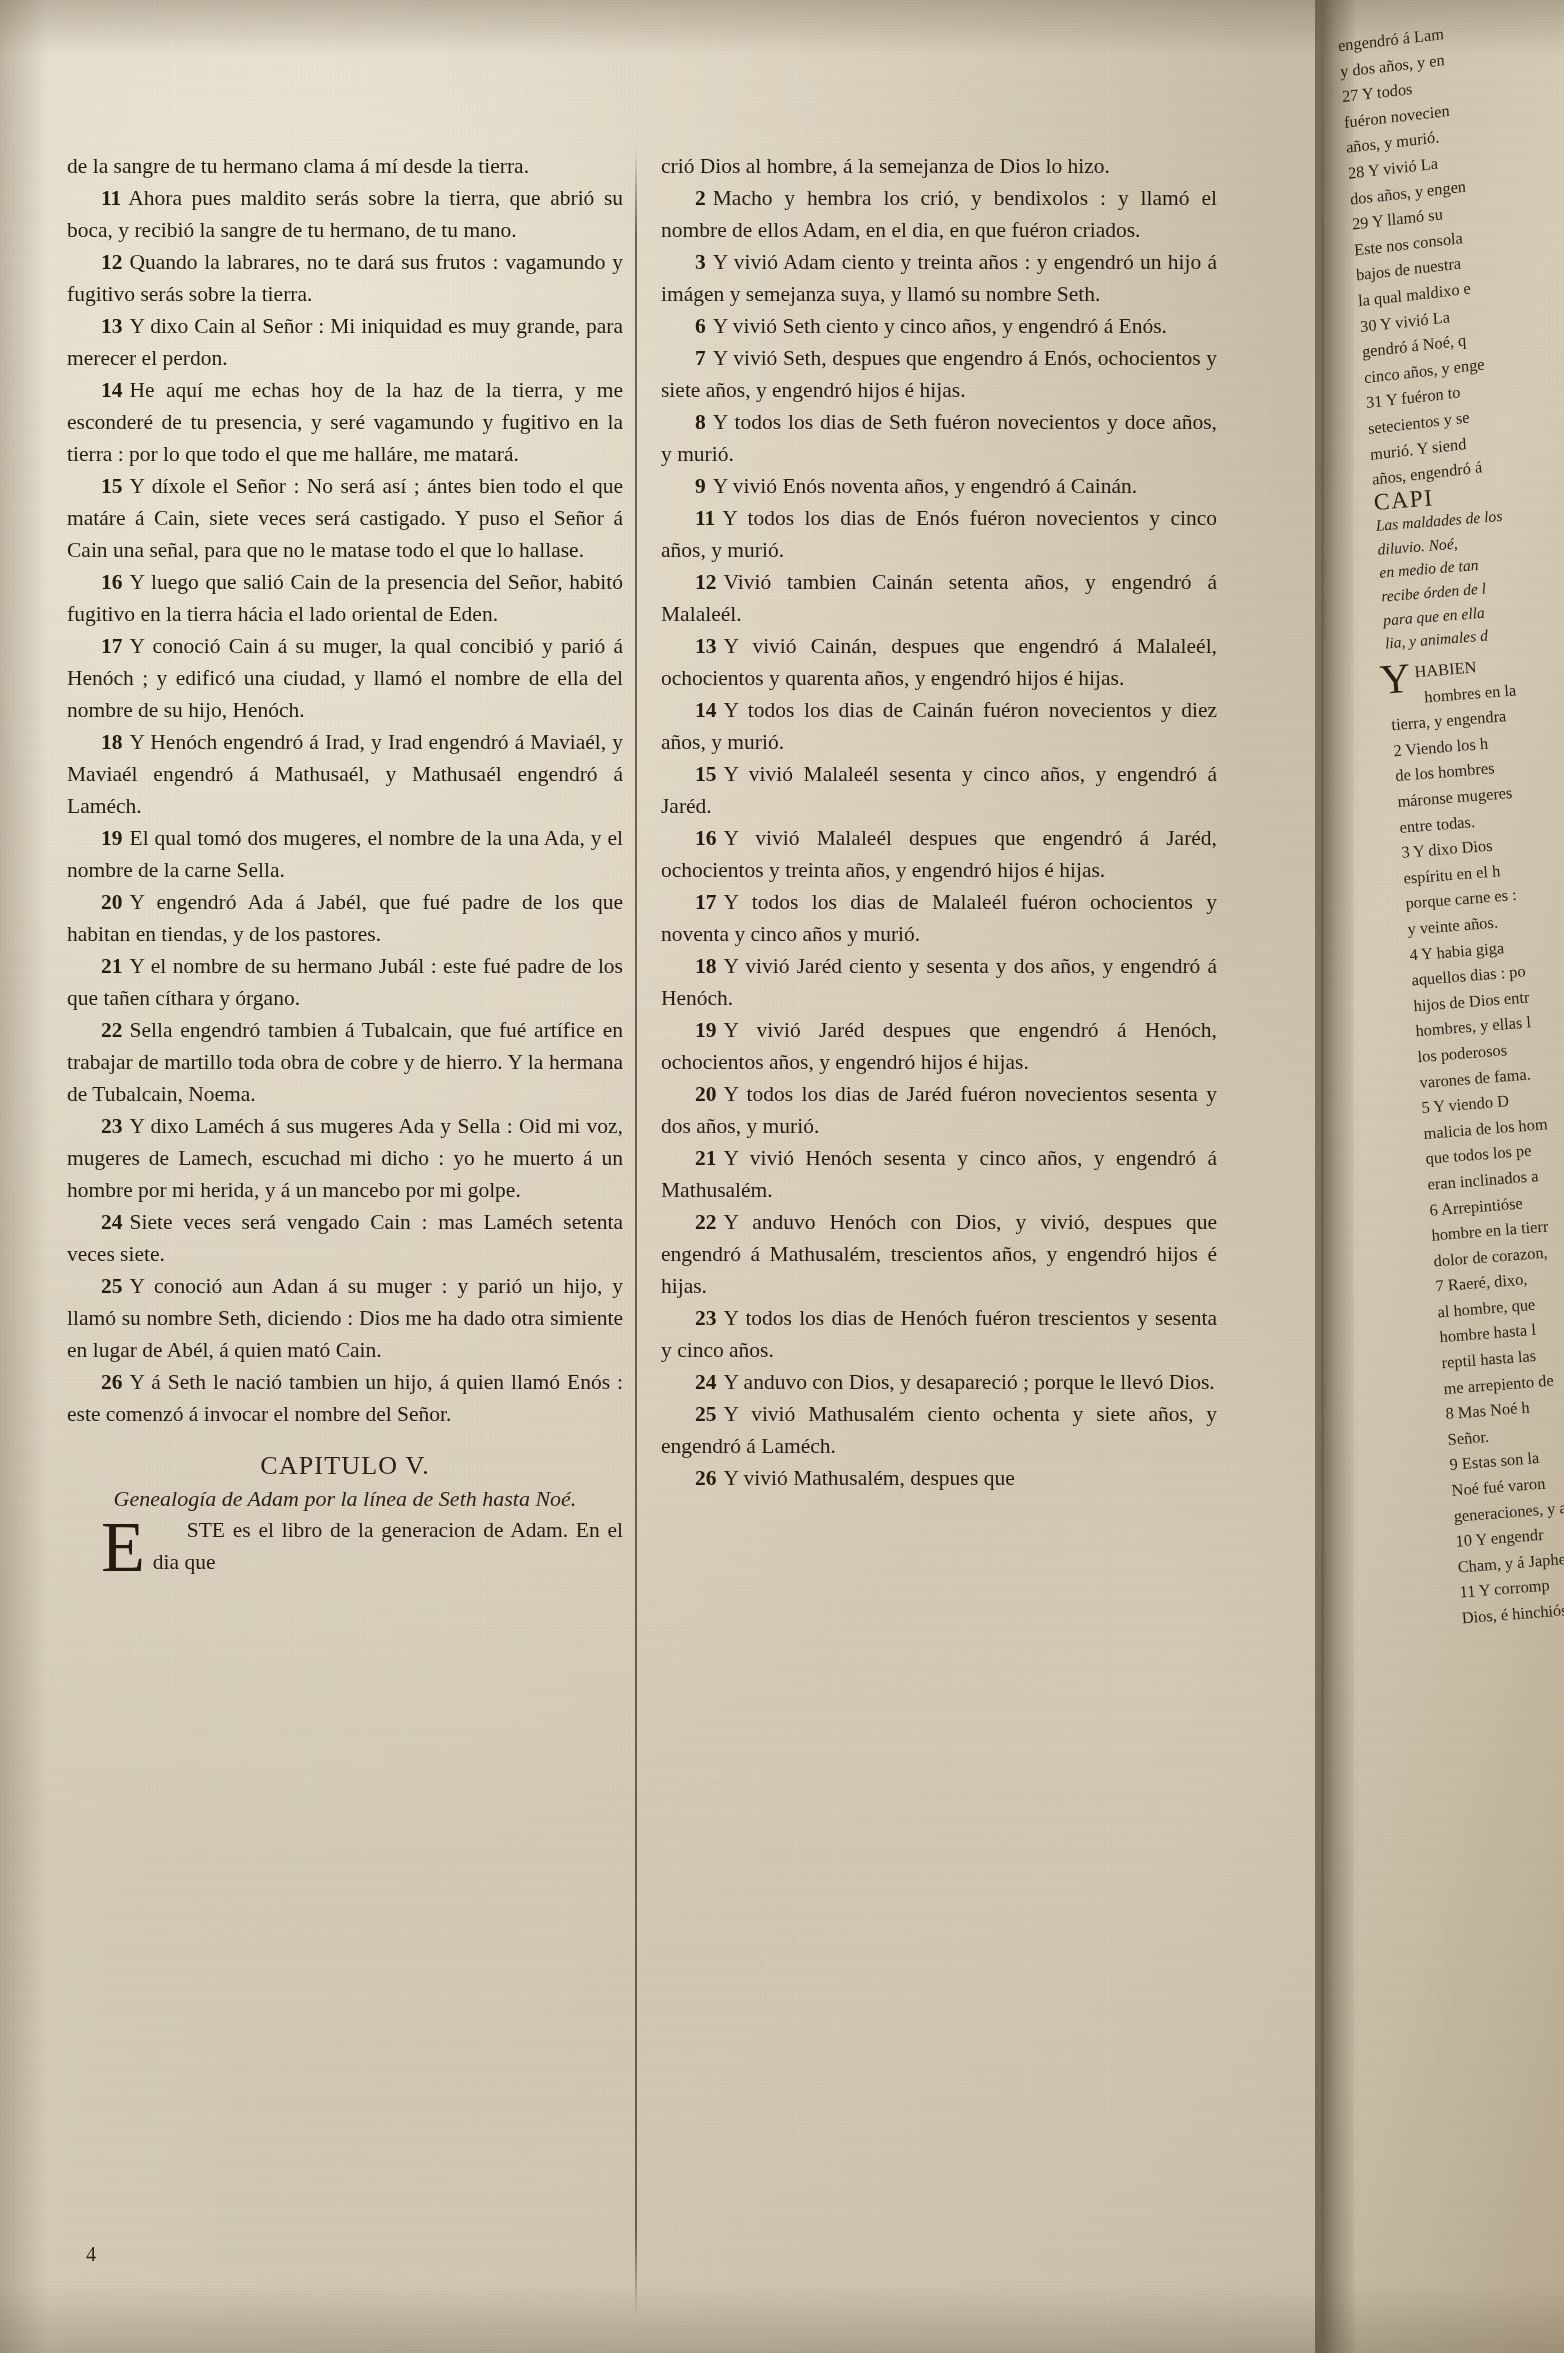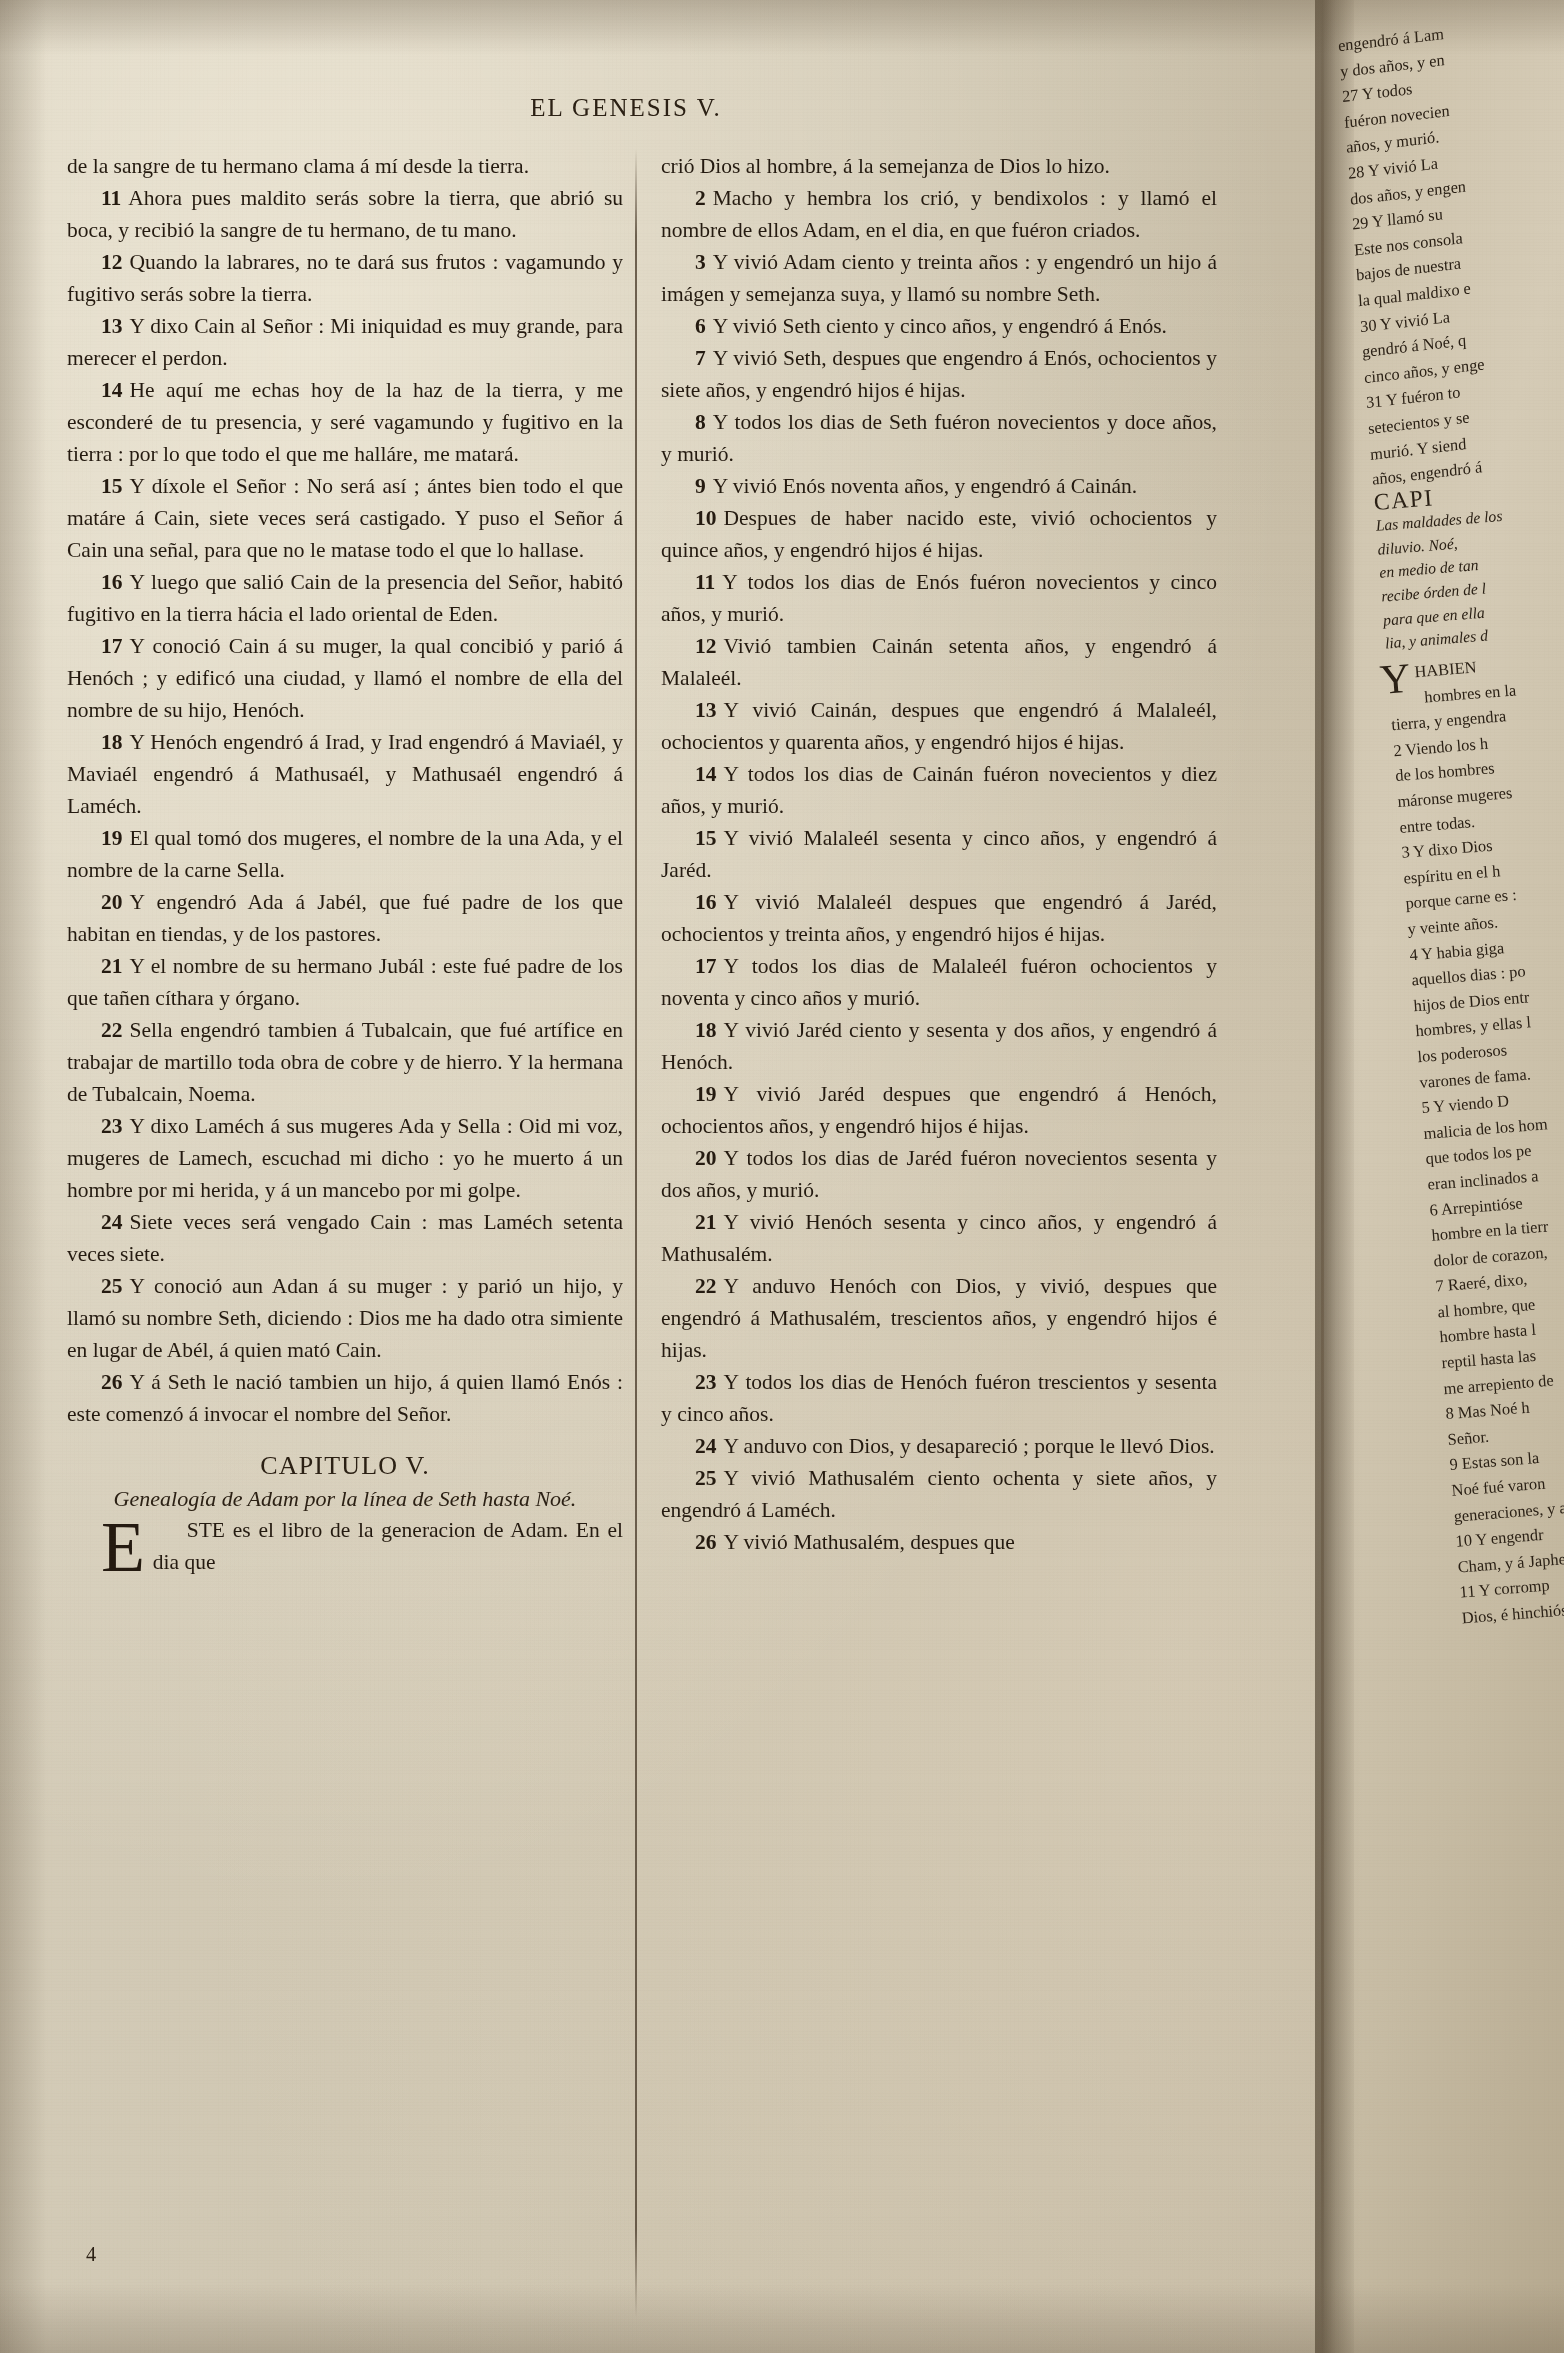--- a/index.html
+++ b/index.html
@@ -197,21 +197,20 @@
     background: linear-gradient(180deg, rgba(90,72,50,0) 0%, rgba(90,72,50,0.35) 10%, rgba(90,72,50,0.35) 90%, rgba(90,72,50,0) 100%);
   }
 </style>
 </head>
 <body>
 
 <div class="page">
 
   <div class="leaf-main">
 
-    <div class="running-head">EL GENESIS V.</div>
 
     <div class="col-rule"></div>
 
     <div class="column col-left">
       <p class="noindent"><span>de la sangre de tu hermano clama á mí desde la tierra.</span></p>
       <p><span class="vn">11</span><span>Ahora pues maldito serás sobre la tierra, que abrió su boca, y recibió la sangre de tu hermano, de tu mano.</span></p>
       <p><span class="vn">12</span><span>Quando la labrares, no te dará sus frutos : vagamundo y fugitivo serás sobre la tierra.</span></p>
       <p><span class="vn">13</span><span>Y dixo Cain al Señor : Mi iniquidad es muy grande, para merecer el perdon.</span></p>
       <p><span class="vn">14</span><span>He aquí me echas hoy de la haz de la tierra, y me esconderé de tu presencia, y seré vagamundo y fugitivo en la tierra : por lo que todo el que me halláre, me matará.</span></p>
       <p><span class="vn">15</span><span>Y díxole el Señor : No será así ; ántes bien todo el que matáre á Cain, siete veces será castigado. Y puso el Señor á Cain una señal, para que no le matase todo el que lo hallase.</span></p>
@@ -236,21 +235,20 @@
     </div>
 
     <div class="column col-right">
       <p class="noindent"><span>crió Dios al hombre, á la semejanza de Dios lo hizo.</span></p>
       <p><span class="vn">2</span><span>Macho y hembra los crió, y bendixolos : y llamó el nombre de ellos Adam, en el dia, en que fuéron criados.</span></p>
       <p><span class="vn">3</span><span>Y vivió Adam ciento y treinta años : y engendró un hijo á imágen y semejanza suya, y llamó su nombre Seth.</span></p>
       <p><span class="vn">6</span><span>Y vivió Seth ciento y cinco años, y engendró á Enós.</span></p>
       <p><span class="vn">7</span><span>Y vivió Seth, despues que engendro á Enós, ochocientos y siete años, y engendró hijos é hijas.</span></p>
       <p><span class="vn">8</span><span>Y todos los dias de Seth fuéron novecientos y doce años, y murió.</span></p>
       <p><span class="vn">9</span><span>Y vivió Enós noventa años, y engendró á Cainán.</span></p>
-      <p><span class="vn">10</span><span>Despues de haber nacido este, vivió ochocientos y quince años, y engendró hijos é hijas.</span></p>
       <p><span class="vn">11</span><span>Y todos los dias de Enós fuéron novecientos y cinco años, y murió.</span></p>
       <p><span class="vn">12</span><span>Vivió tambien Cainán setenta años, y engendró á Malaleél.</span></p>
       <p><span class="vn">13</span><span>Y vivió Cainán, despues que engendró á Malaleél, ochocientos y quarenta años, y engendró hijos é hijas.</span></p>
       <p><span class="vn">14</span><span>Y todos los dias de Cainán fuéron novecientos y diez años, y murió.</span></p>
       <p><span class="vn">15</span><span>Y vivió Malaleél sesenta y cinco años, y engendró á Jaréd.</span></p>
       <p><span class="vn">16</span><span>Y vivió Malaleél despues que engendró á Jaréd, ochocientos y treinta años, y engendró hijos é hijas.</span></p>
       <p><span class="vn">17</span><span>Y todos los dias de Malaleél fuéron ochocientos y noventa y cinco años y murió.</span></p>
       <p><span class="vn">18</span><span>Y vivió Jaréd ciento y sesenta y dos años, y engendró á Henóch.</span></p>
       <p><span class="vn">19</span><span>Y vivió Jaréd despues que engendró á Henóch, ochocientos años, y engendró hijos é hijas.</span></p>
       <p><span class="vn">20</span><span>Y todos los dias de Jaréd fuéron novecientos sesenta y dos años, y murió.</span></p>

